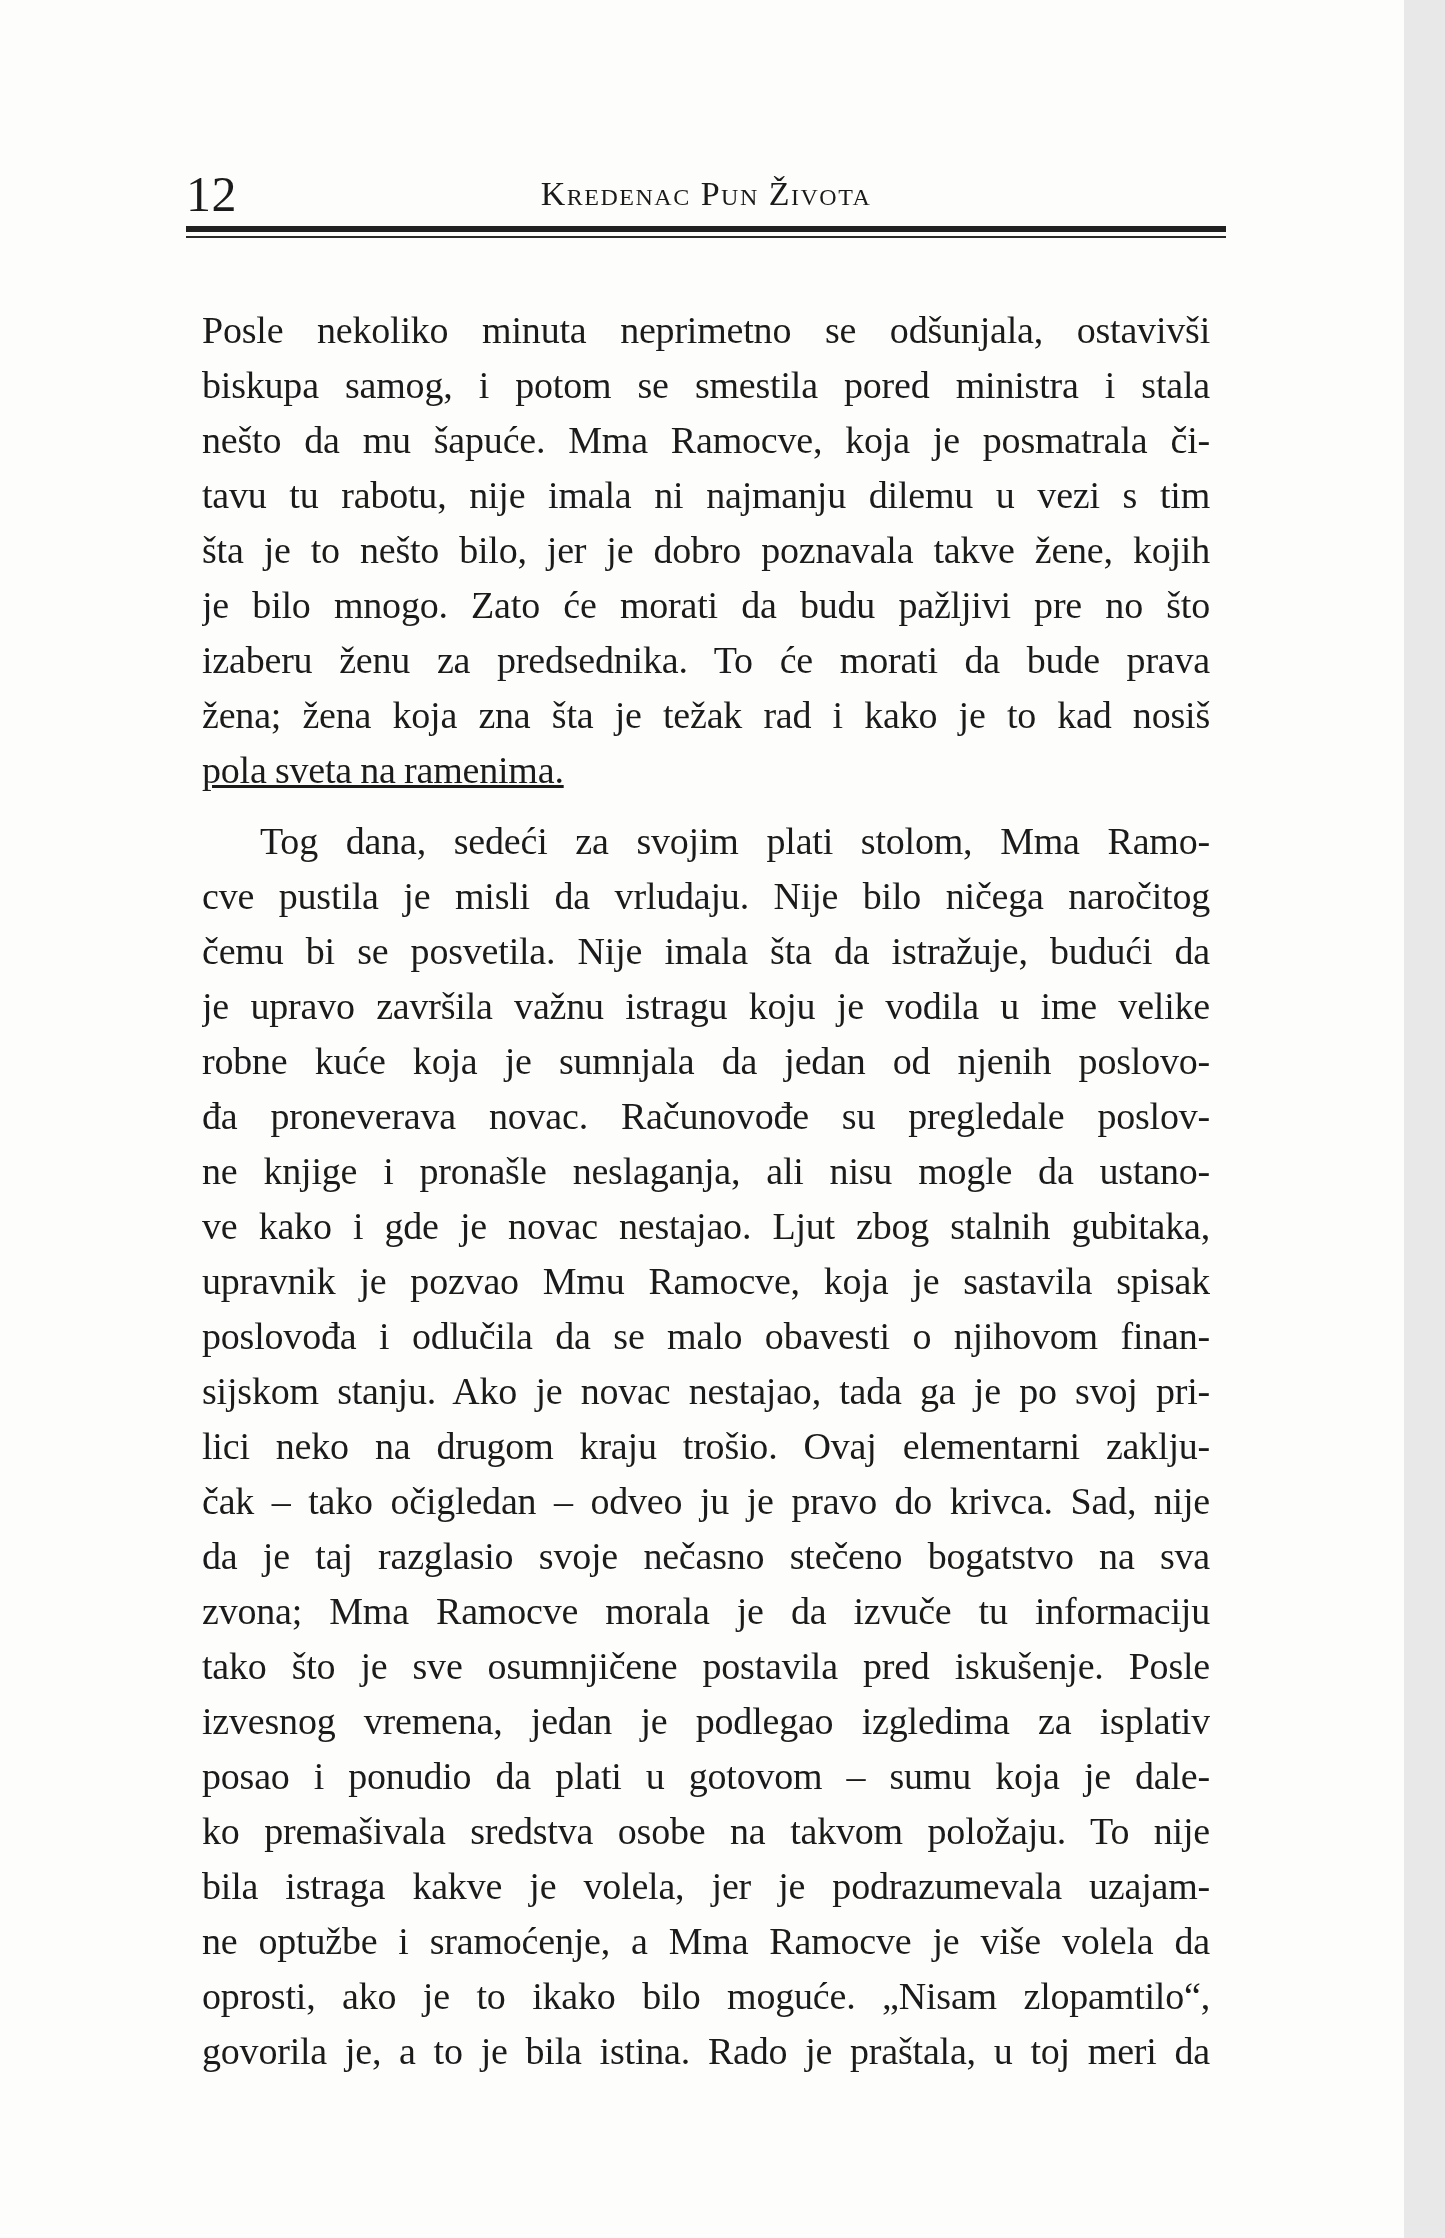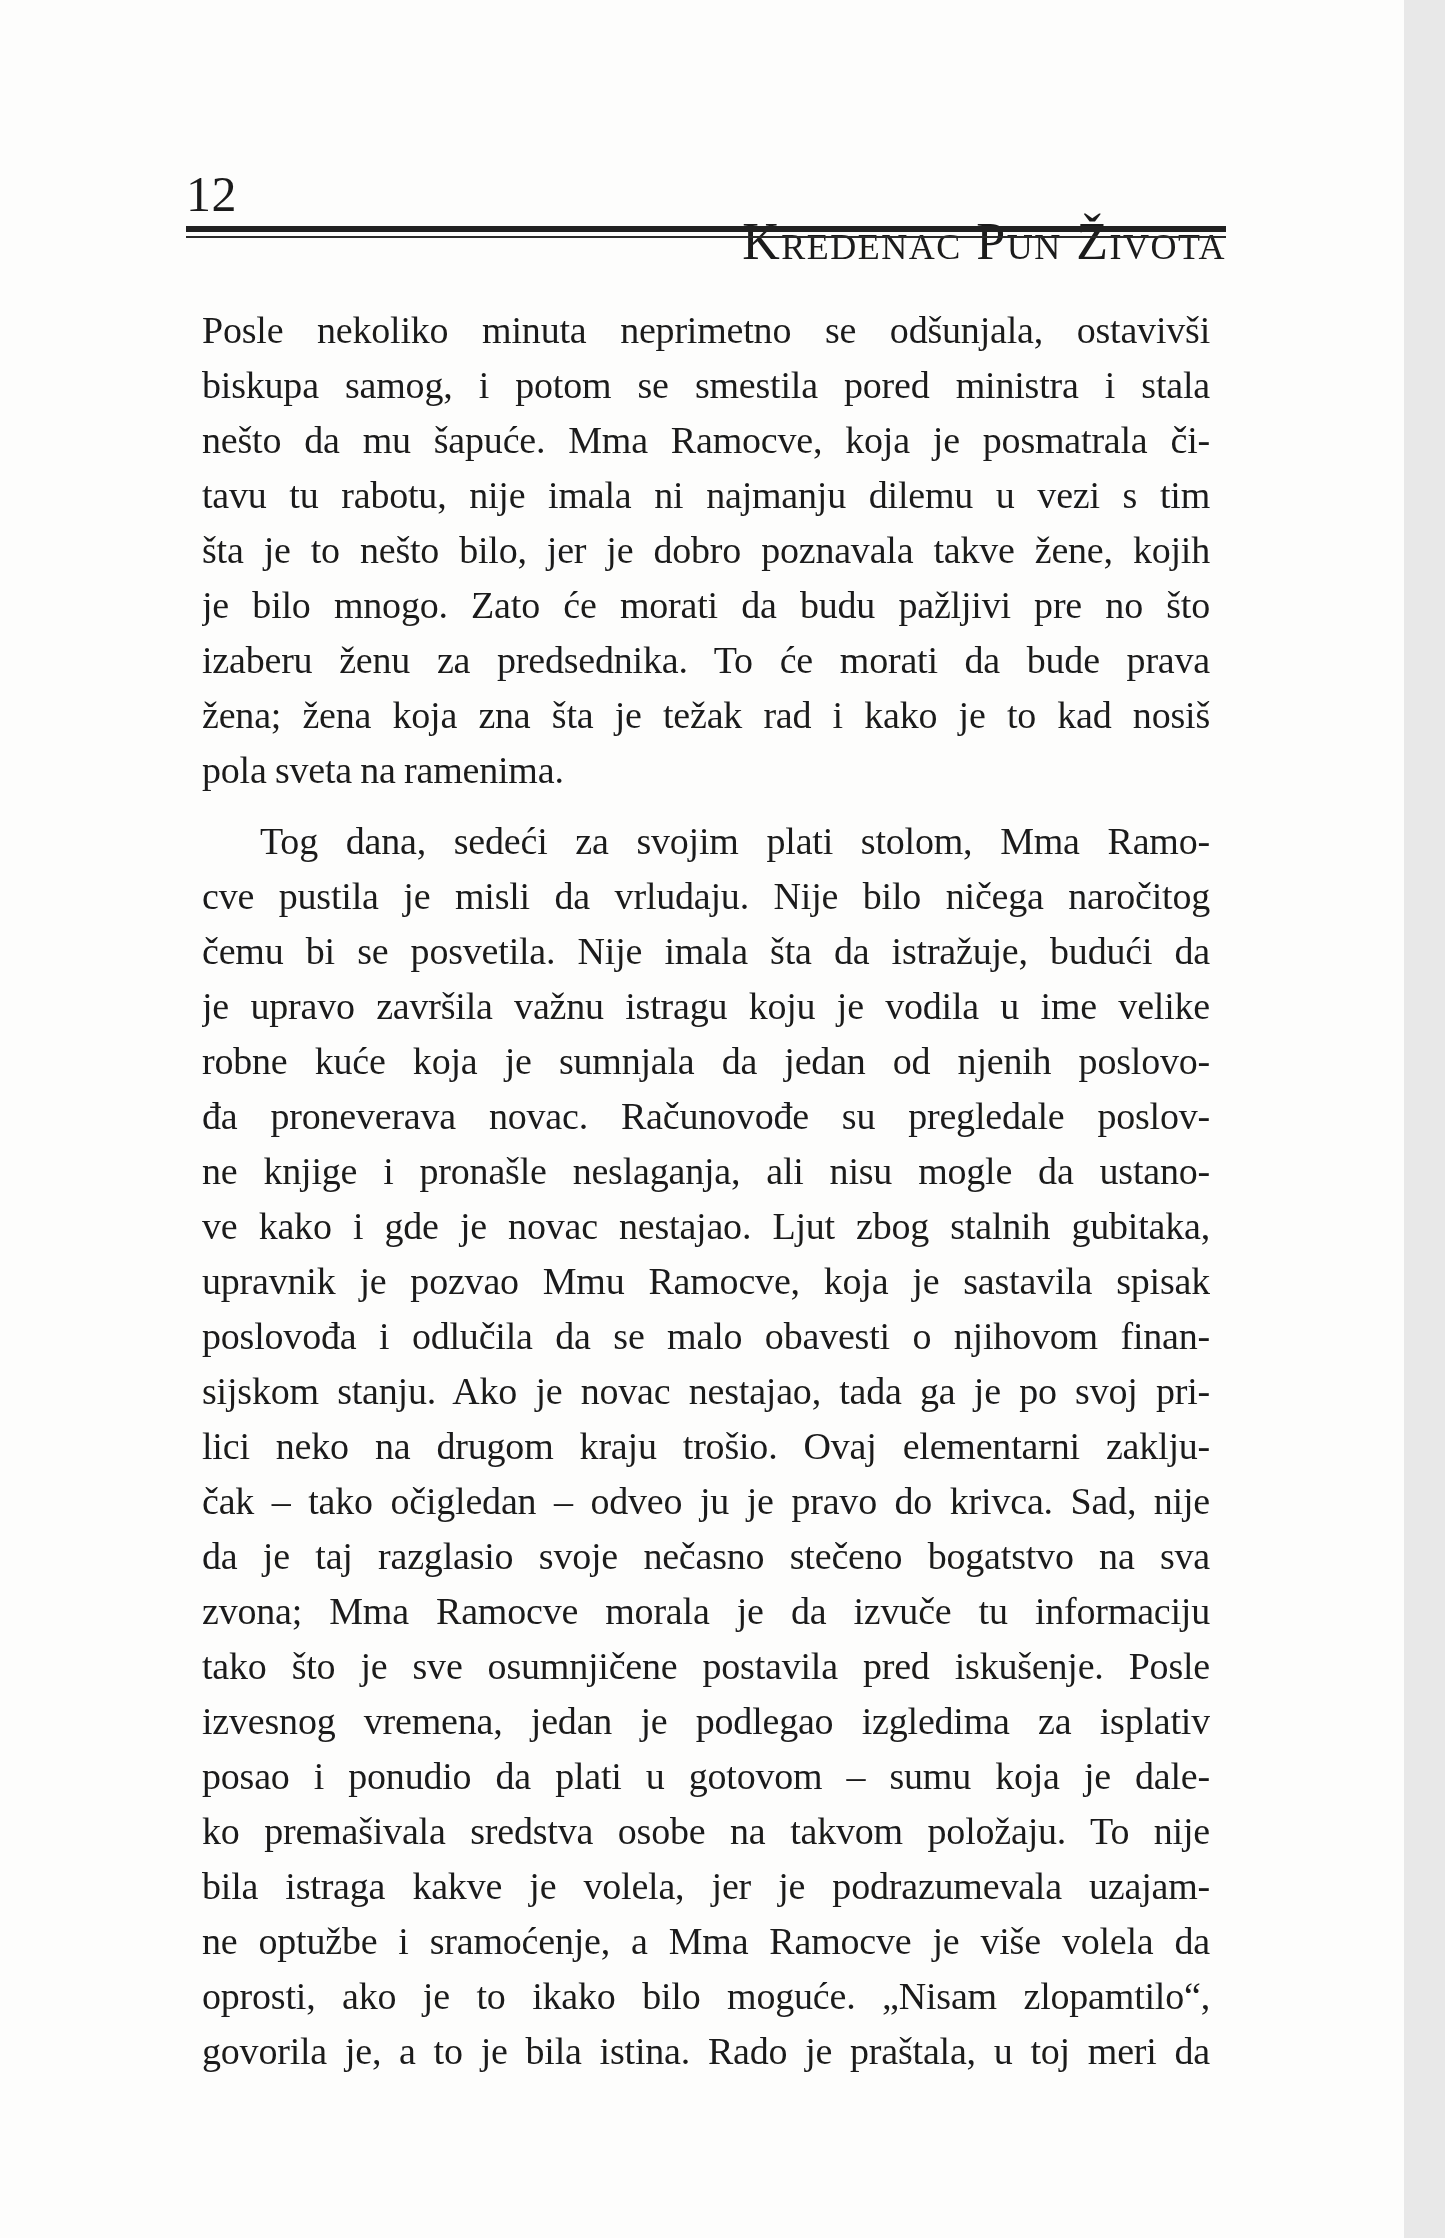--- a/index.html
+++ b/index.html
@@ -28,26 +28,25 @@
     top: 168px;
     font-size: 50px;
     line-height: 52px;
     letter-spacing: 0.5px;
   }
   #running-header {
     position: absolute;
     left: 186px;
     top: 168px;
     width: 1040px;
-    text-align: right;
+    text-align: center;
     font-variant: small-caps;
-    font-size: 52px;
+    font-size: 34px;
     line-height: 52px;
     letter-spacing: 1.5px;
-    margin-top: 48px;
   }
   
   #header-rule {
     position: absolute;
     left: 186px;
     top: 226px;
     width: 1040px;
     height: 4px;
     border-top: 6px solid #212121;
     border-bottom: 2px solid #2a2a2a;
@@ -65,21 +64,21 @@
   }
   .para { margin: 16px; }
   .line {
     height: 55px;
     overflow: hidden;
     text-align: justify;
     text-align-last: justify;
     white-space: normal;
   }
   .line.first-indent { text-indent: 58px; }
-  .line.para-end { text-align-last: left; }
+  .line.para-end { text-align-last: left; text-decoration: underline; }
 </style>
 </head>
 <body>
 
 <div id="page">
 
   <div id="folio">12</div>
 
   <div id="running-header">Kredenac Pun Života</div>
 

